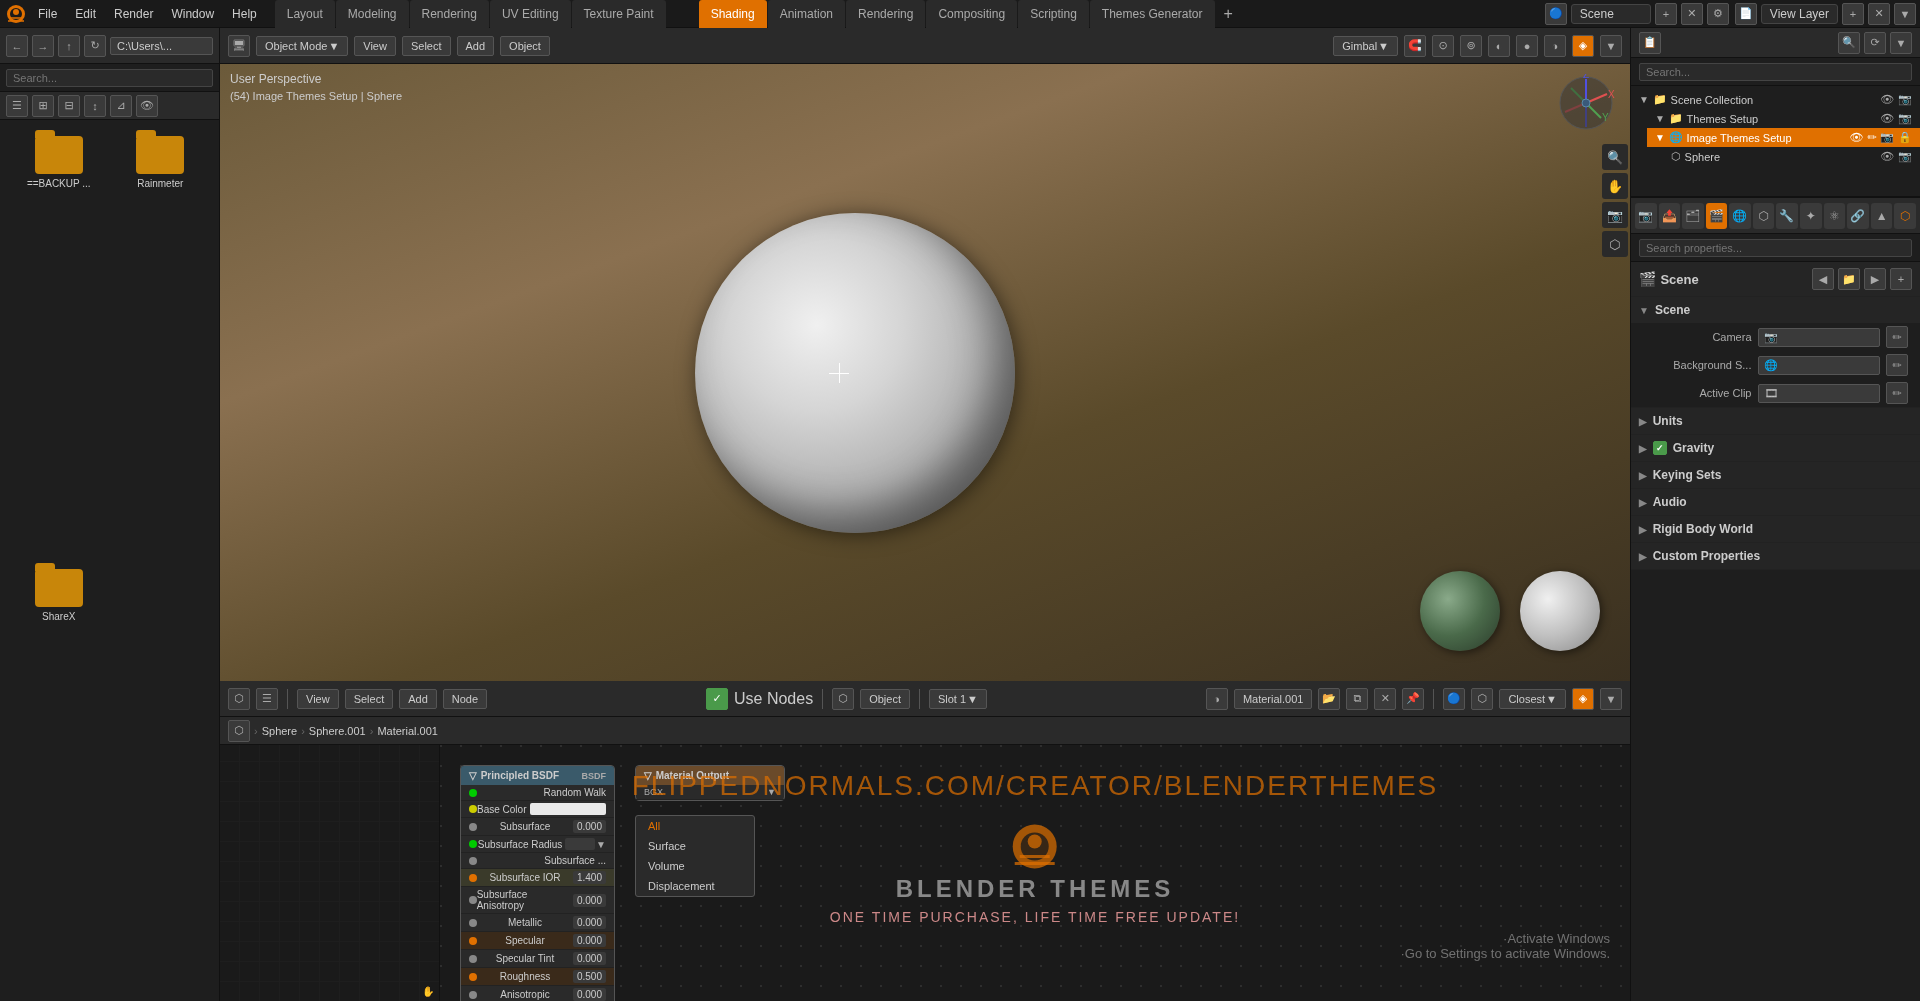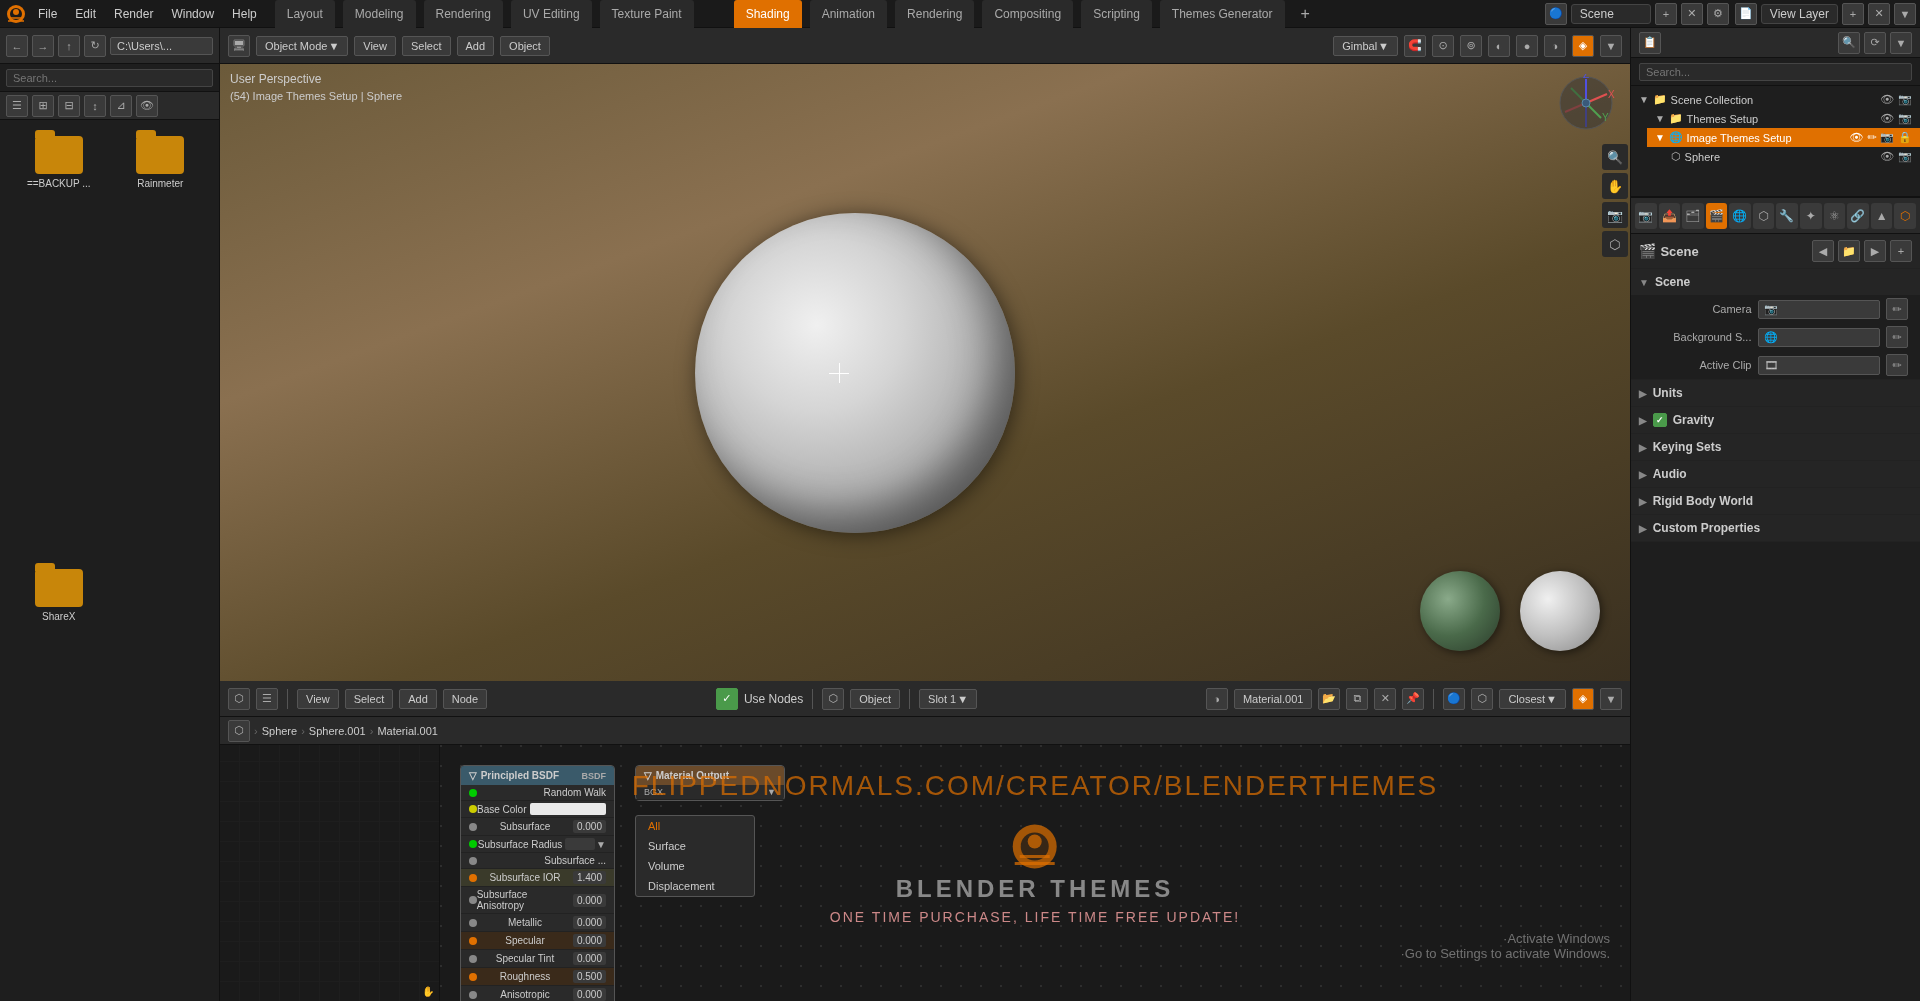--- a/index.html
+++ b/index.html
@@ -6,21 +6,21 @@
     body { background: #1a1a1a; font-family: 'Segoe UI', sans-serif; font-size: 12px; color: #ccc; overflow: hidden; width: 1920px; height: 1001px; }
 
     
     .top-menu-bar {
       display: flex; align-items: center; height: 28px; background: #1a1a1a; border-bottom: 1px solid #111;
       padding: 0 4px; gap: 2px;
     }
     .menu-logo { width: 24px; height: 24px; display: flex; align-items: center; justify-content: center; }
     .menu-logo svg { width: 20px; height: 20px; }
     .menu-item { padding: 2px 8px; cursor: pointer; color: #ccc; font-size: 12px; border-radius: 3px; }
-    .workspace-tabs { display: flex; align-items: center; gap: 8px; margin-left: 8px; flex: 1; }
+    .workspace-tabs { display: flex; align-items: center; gap: 1px; margin-left: 8px; flex: 1; }
     .workspace-tab { padding: 4px 12px; cursor: pointer; color: #aaa; font-size: 12px; border-radius: 3px 3px 0 0; background: #2a2a2a; height: 28px; display: flex; align-items: center; }
     .workspace-tab.active { background: #e07000; color: #fff; margin-left: 32px; }
     .workspace-tab-add { padding: 2px 8px; cursor: pointer; color: #aaa; font-size: 16px; }
     .top-right { display: flex; align-items: center; gap: 6px; margin-left: auto; }
     .scene-selector { background: #2a2a2a; border: 1px solid #444; color: #ccc; padding: 2px 8px; font-size: 12px; border-radius: 3px; cursor: pointer; }
     .view-layer-btn { background: #2a2a2a; border: 1px solid #444; color: #ccc; padding: 2px 8px; font-size: 12px; border-radius: 3px; cursor: pointer; }
 
     
     .main-layout { display: flex; height: calc(1001px - 28px); }
 
@@ -269,21 +269,21 @@
       <div class="node-toolbar">
         <div class="icon-sm">⬡</div>
         <div class="icon-sm">☰</div>
         <div class="separator"></div>
         <div class="vp-btn">View</div>
         <div class="vp-btn">Select</div>
         <div class="vp-btn">Add</div>
         <div class="vp-btn">Node</div>
         <div style="flex:1;"></div>
         <div class="icon-sm" style="background:#4a9a4a;border-color:#4a9a4a;color:#fff;">✓</div>
-        <span style="font-size:12px;color:#ccc;text-align:right;">Use Nodes</span>
+        <span style="font-size:16px;color:#ccc;text-align:right;">Use Nodes</span>
         <div class="separator"></div>
         <div class="icon-sm">⬡</div>
         <div class="vp-btn">Object</div>
         <div class="separator"></div>
         <div class="vp-btn"><span>Slot 1</span>▼</div>
         <div style="flex:1;"></div>
         <div class="icon-sm">◑</div>
         <div class="vp-btn">Material.001</div>
         <div class="icon-sm">📂</div>
         <div class="icon-sm">⧉</div>
@@ -491,20 +491,23 @@
         <div class="props-icon">🌐</div>
         <div class="props-icon">⬡</div>
         <div class="props-icon">🔧</div>
         <div class="props-icon">✦</div>
         <div class="props-icon">⚛</div>
         <div class="props-icon">🔗</div>
         <div class="props-icon">▲</div>
         <div class="props-icon" style="background:#3a3a3a;color:#e07000;">⬡</div>
       </div>
 
+      <div class="props-search">
+        <input placeholder="Search properties..." style="">
+      </div>
 
       <div style="padding:6px 8px;display:flex;align-items:center;gap:4px;background:#252525;border-bottom:1px solid #222;">
         <span style="color:#ccc;font-size:14px;font-weight:bold;">🎬</span>
         <span style="color:#ccc;font-size:13px;font-weight:bold;">Scene</span>
         <div style="margin-left:auto;display:flex;gap:4px;">
           <div class="props-icon-btn">◀</div>
           <div class="props-icon-btn">📁</div>
           <div class="props-icon-btn">▶</div>
           <div class="props-icon-btn">+</div>
         </div>

